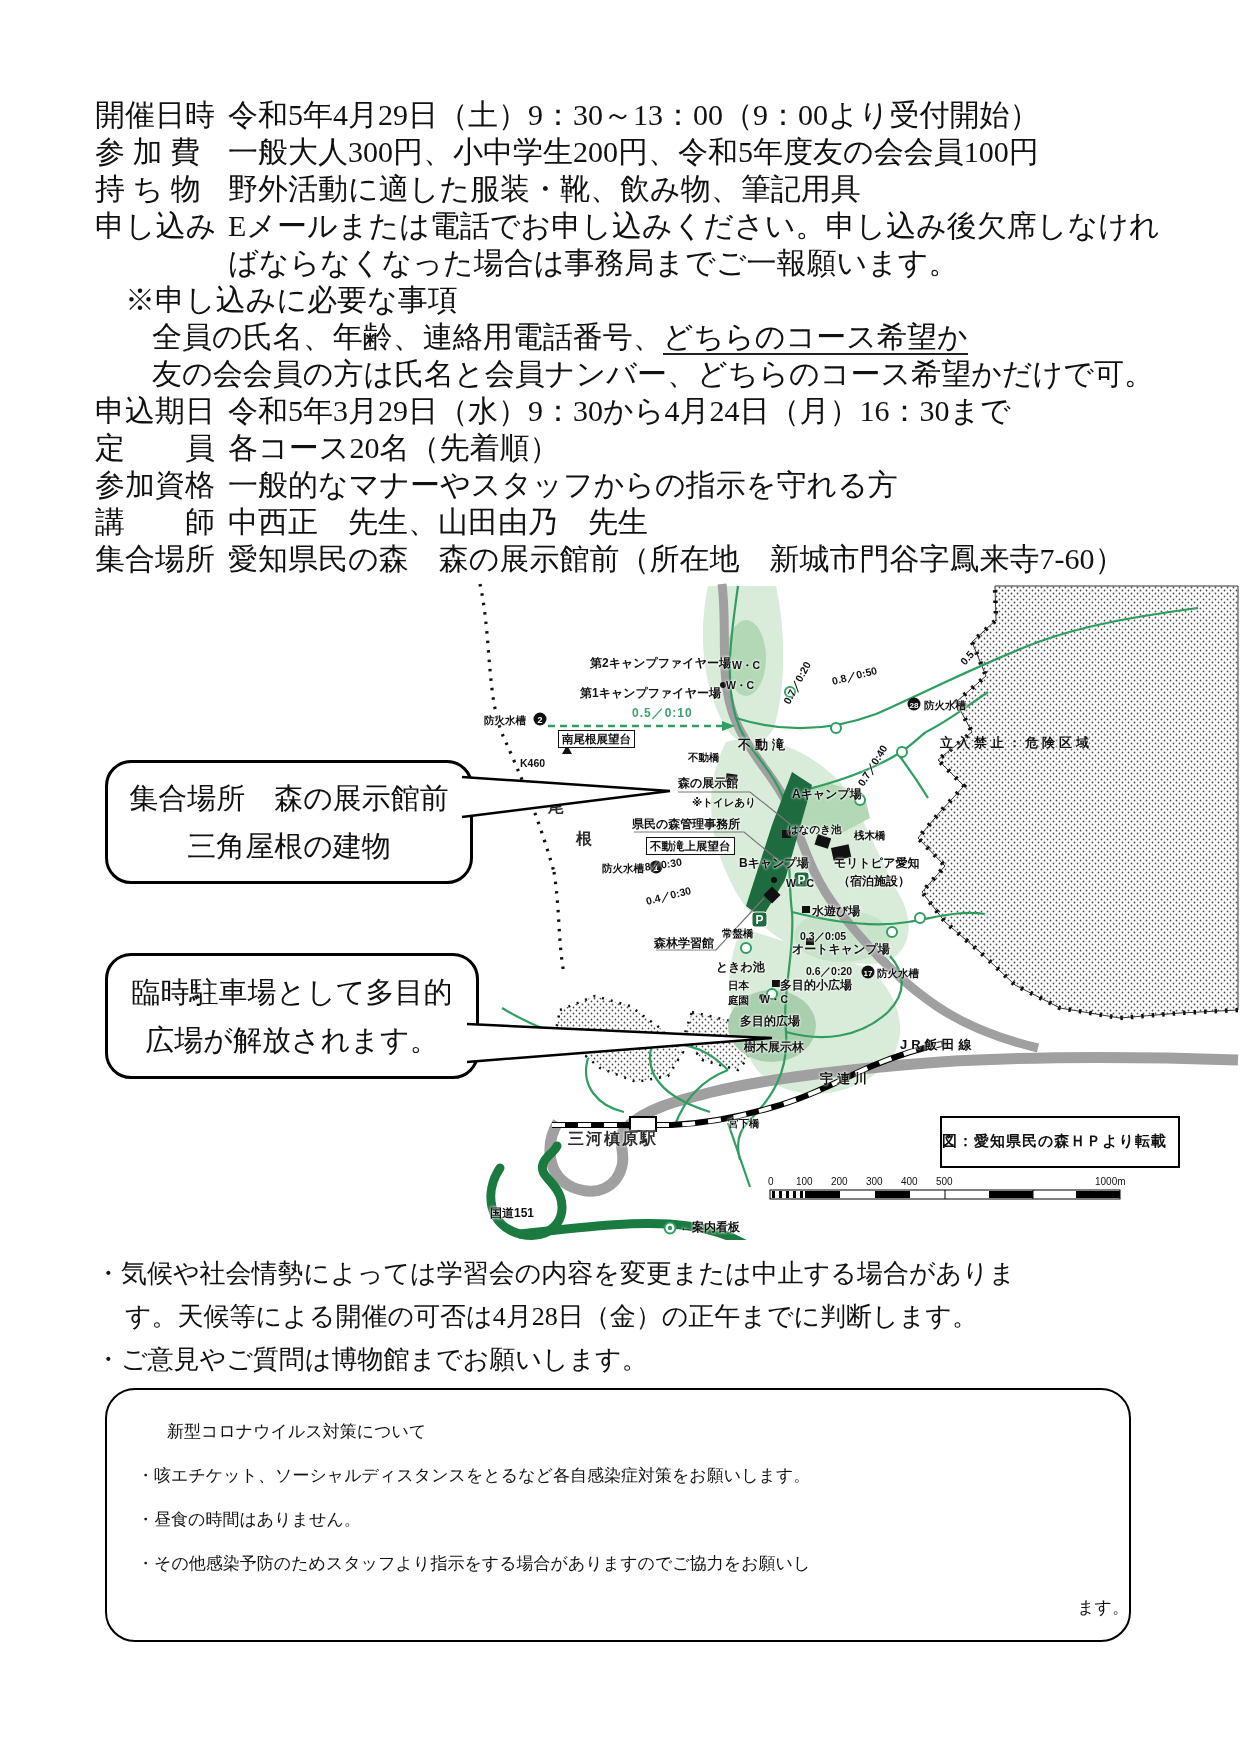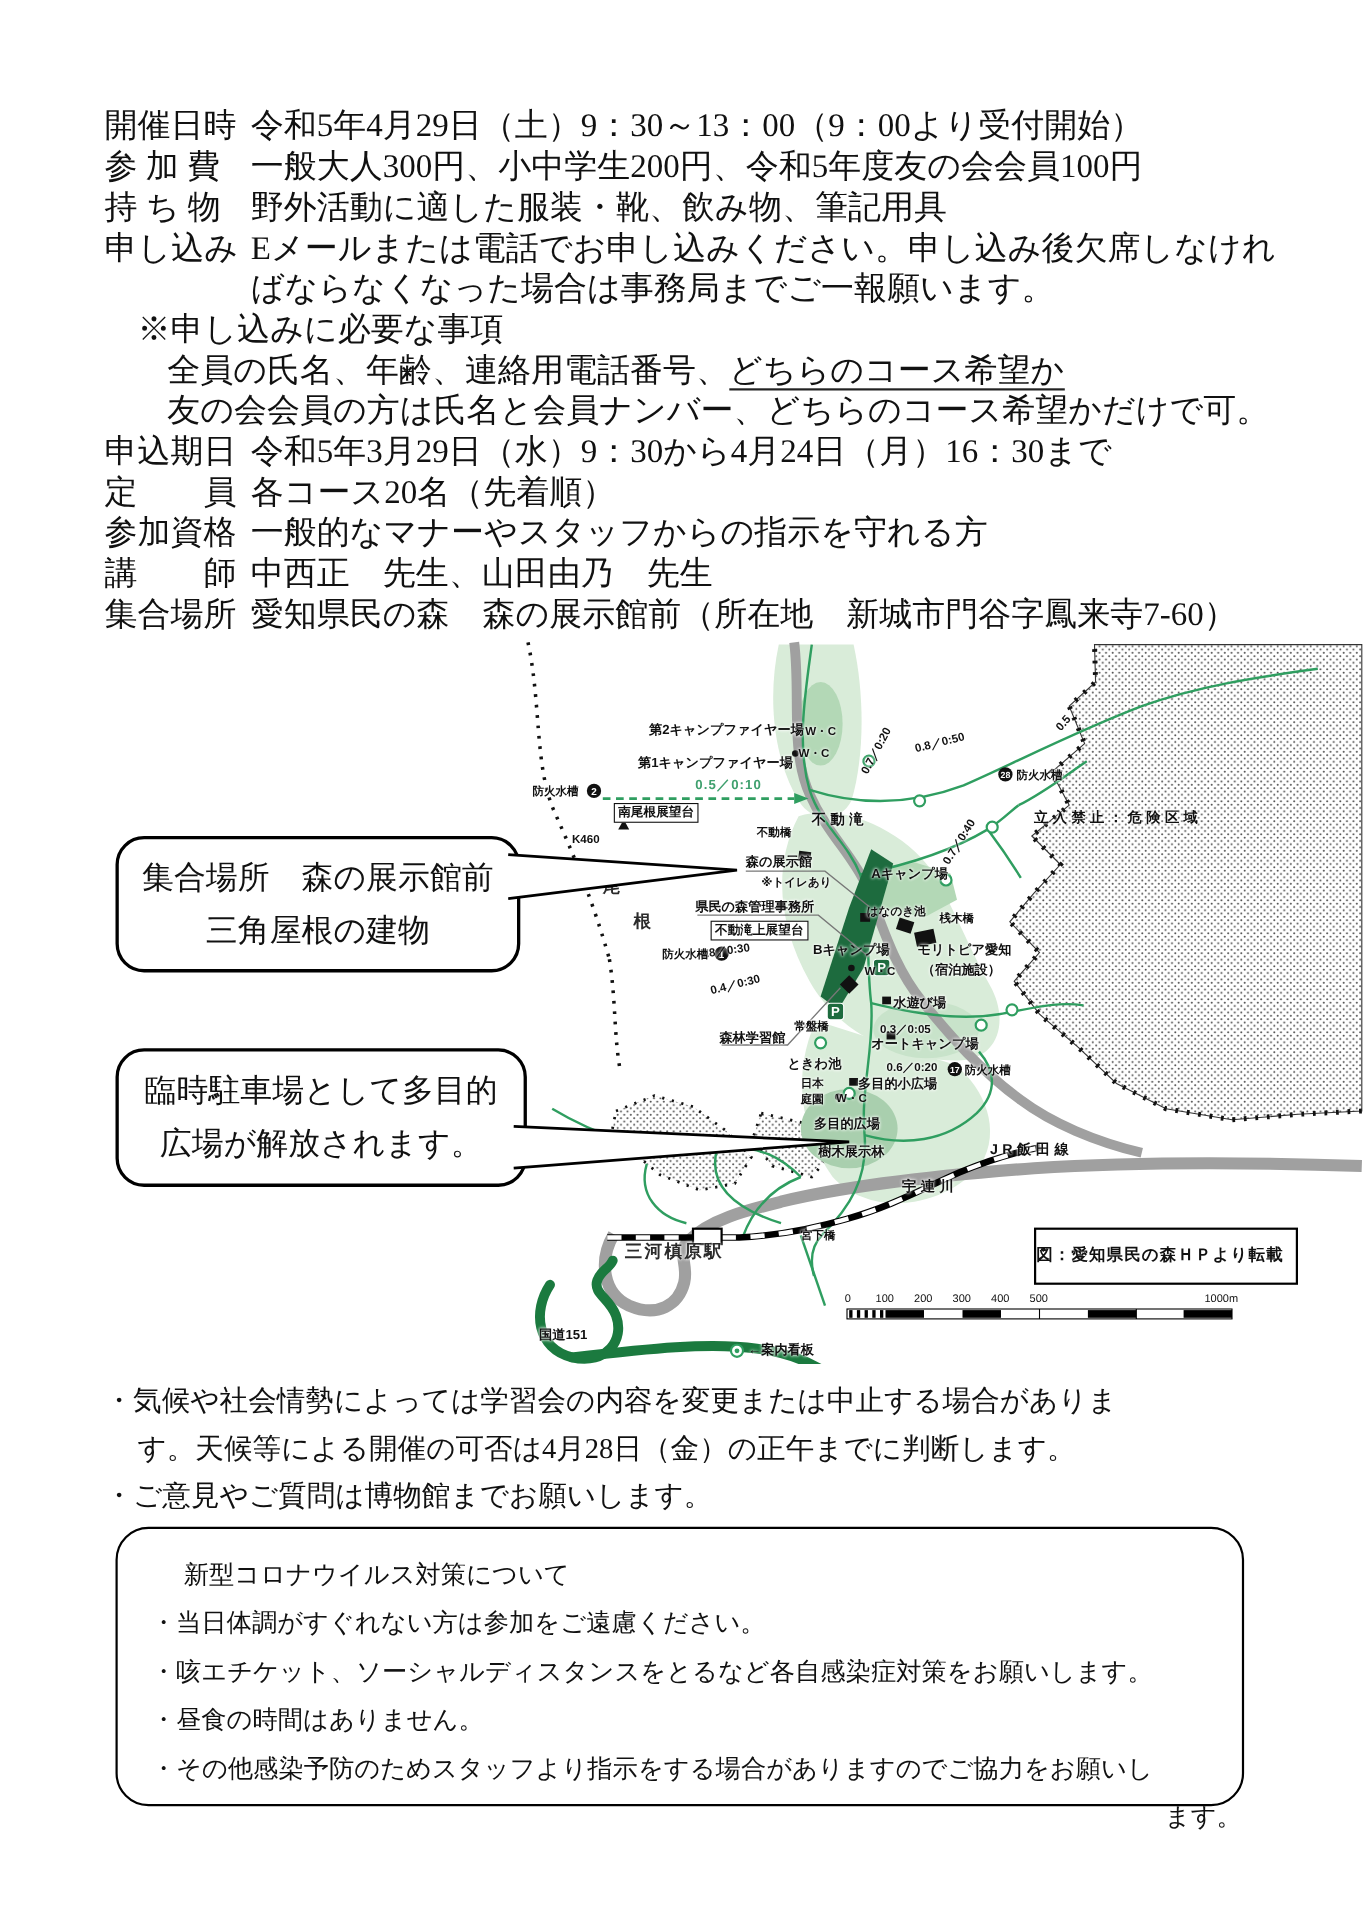--- a/index.html
+++ b/index.html
@@ -43,21 +43,21 @@
     background:#fff;text-align:left;line-height:46px;font-size:15px;letter-spacing:1px;
     font-family:"Liberation Sans","DejaVu Sans",sans-serif;font-weight:600;margin-left:40px;
   }
   
   .bottom-notes{position:absolute;left:95px;top:1252px;width:1085px;font-size:26px;line-height:43px;}
   .bnote.ind{padding-left:30px;}
   
   .covid-box{
     position:absolute;left:105px;top:1388px;width:1026px;height:254px;
     border:2.5px solid #000;border-radius:30px;padding:20px 0 0 30px;box-sizing:border-box;
-    font-size:23px;line-height:44px;
+    font-size:17px;line-height:44px;
   }
   .covid-title{padding-left:30px;}
   .cline.ind{padding-left:22px;text-align:right;}
 </style>
 </head>
 <body>
 
 <div class="page">
 
   <div class="info-block">
@@ -319,21 +319,20 @@
 
   <div class="bottom-notes" id="bottom-notes">
       <div class="bnote">・気候や社会情勢によっては学習会の内容を変更または中止する場合がありま</div>
       <div class="bnote ind">す。天候等による開催の可否は4月28日（金）の正午までに判断します。</div>
       <div class="bnote">・ご意見やご質問は博物館までお願いします。</div>
     </div>
 
   <div class="covid-box">
     <div class="covid-title">新型コロナウイルス対策について</div>
     <div id="covid-lines">
-        <div class="cline">・当日体調がすぐれない方は参加をご遠慮ください。</div>
         <div class="cline">・咳エチケット、ソーシャルディスタンスをとるなど各自感染症対策をお願いします。</div>
         <div class="cline">・昼食の時間はありません。</div>
         <div class="cline">・その他感染予防のためスタッフより指示をする場合がありますのでご協力をお願いし</div>
         <div class="cline ind">ます。</div>
       </div>
   </div>
 
 </div>
 
 </body></html>

